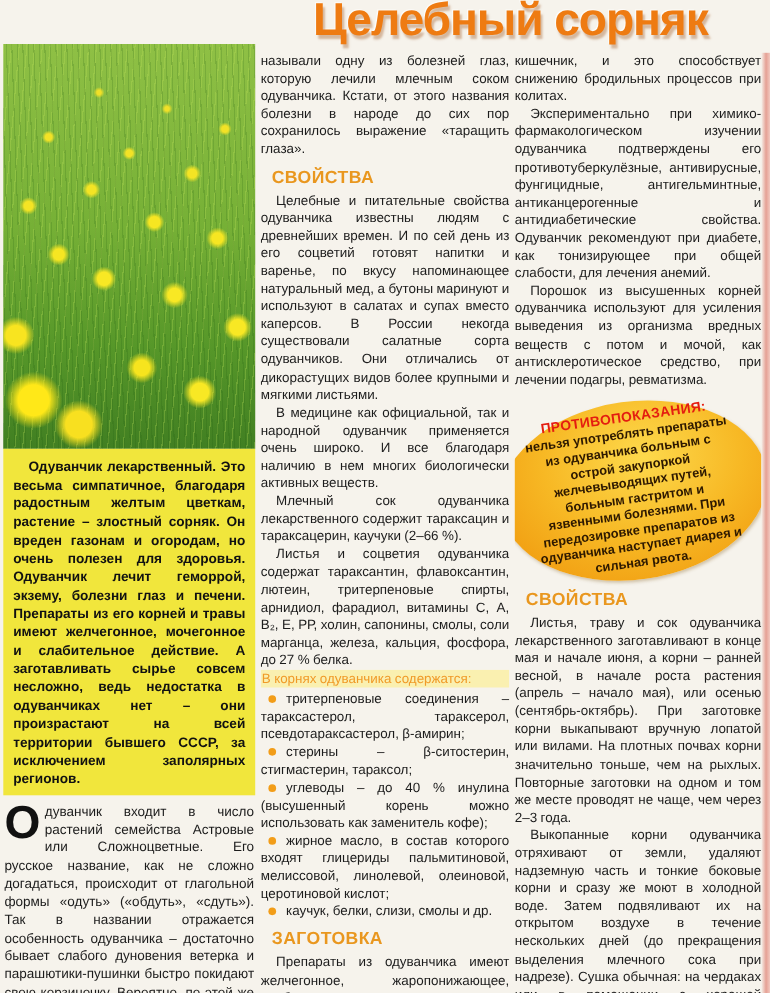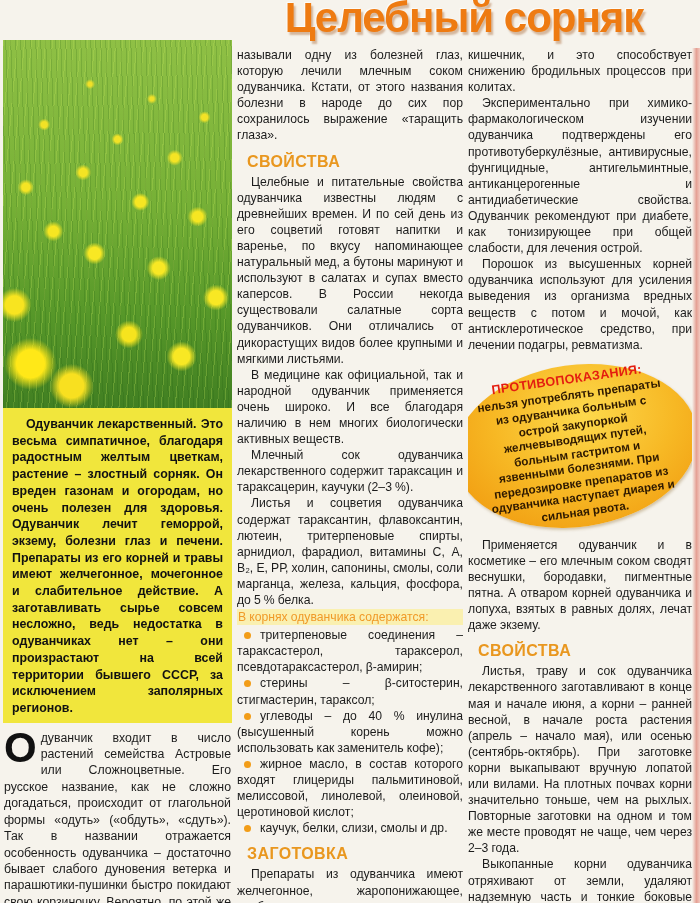--- a/index.html
+++ b/index.html
@@ -118,39 +118,38 @@
       <span class="dropcap">О</span>
       <p><span>дуванчик входит в число растений семейства Астровые или Сложноцветные. Его русское название, как не сложно догадаться, происходит от глагольной формы «одуть» («обдуть», «сдуть»). Так в названии отражается особенность одуванчика – достаточно бывает слабого дуновения ветерка и парашютики-пушинки быстро покидают свою корзиночку. Вероятно, по этой же причине появилось и научное название – </span></p>
     </div>
   </div>
 
   <div class="col-mid">
     <p class="noindent">называли одну из болезней глаз, которую лечили млечным соком одуванчика. Кстати, от этого названия болезни в народе до сих пор сохранилось выражение «таращить глаза».</p>
     <div class="sec-head">СВОЙСТВА</div>
     <p>Целебные и питательные свойства одуванчика известны людям с древнейших времен. И по сей день из его соцветий готовят напитки и варенье, по вкусу напоминающее натуральный мед, а бутоны маринуют и используют в салатах и супах вместо каперсов. В России некогда существовали салатные сорта одуванчиков. Они отличались от дикорастущих видов более крупными и мягкими листьями.</p>
     <p>В медицине как официальной, так и народной одуванчик применяется очень широко. И все благодаря наличию в нем многих биологически активных веществ.</p>
-    <p>Млечный сок одуванчика лекарственного содержит тараксацин и тараксацерин, каучуки (2–3 %).</p>
-    <p>Листья и соцветия одуванчика содержат тараксантин, флавоксантин, лютеин, тритерпеновые спирты, арнидиол, фарадиол, витамины С, А, В₂, Е, РР, холин, сапонины, смолы, соли марганца, железа, кальция, фосфора, до 5 % белка.</p>
+    <p>Млечный сок одуванчика лекарственного содержит тараксацин и тараксацерин, каучуки (2–66 %).</p>
+    <p>Листья и соцветия одуванчика содержат тараксантин, флавоксантин, лютеин, тритерпеновые спирты, арнидиол, фарадиол, витамины С, А, В₂, Е, РР, холин, сапонины, смолы, соли марганца, железа, кальция, фосфора, до 27 % белка.</p>
     <p class="hl-head">В корнях одуванчика содержатся:</p>
     <p class="bullet"><span class="dot"></span><span>тритерпеновые соединения – тараксастерол, тараксерол, псевдотараксастерол, β-амирин;</span></p>
     <p class="bullet"><span class="dot"></span><span>стерины – β-ситостерин, стигмастерин, тараксол;</span></p>
     <p class="bullet"><span class="dot"></span><span>углеводы – до 40 % инулина (высушенный корень можно использовать как заменитель кофе);</span></p>
     <p class="bullet"><span class="dot"></span><span>жирное масло, в состав которого входят глицериды пальмитиновой, мелиссовой, линолевой, олеиновой, церотиновой кислот;</span></p>
     <p class="bullet"><span class="dot"></span><span>каучук, белки, слизи, смолы и др.</span></p>
     <div class="sec-head">ЗАГОТОВКА</div>
     <p>Препараты из одуванчика имеют желчегонное, жаропонижающее, слабительное, отхаркивающее, успокаивающее, спазмолитическое и легкое снотворное действие.</p>
 
   </div>
 
   <div class="col-right">
     <p class="noindent">кишечник, и это способствует снижению бродильных процессов при колитах.</p>
-    <p>Экспериментально при химико-фармакологическом изучении одуванчика подтверждены его противотуберкулёзные, антивирусные, фунгицидные, антигельминтные, антиканцерогенные и антидиабетические свойства. Одуванчик рекомендуют при диабете, как тонизирующее при общей слабости, для лечения острой.</p>
+    <p>Экспериментально при химико-фармакологическом изучении одуванчика подтверждены его противотуберкулёзные, антивирусные, фунгицидные, антигельминтные, антиканцерогенные и антидиабетические свойства. Одуванчик рекомендуют при диабете, как тонизирующее при общей слабости, для лечения анемий.</p>
     <p>Порошок из высушенных корней одуванчика используют для усиления выведения из организма вредных веществ с потом и мочой, как антисклеротическое средство, при лечении подагры, ревматизма.</p>
     <div class="badge">
       <div class="badge-title">ПРОТИВОПОКАЗАНИЯ:</div>
       <div class="badge-text">нельзя употреблять препараты из одуванчика больным с острой закупоркой желчевыводящих путей, больным гастритом и язвенными болезнями. При передозировке препаратов из одуванчика наступает диарея и сильная рвота.</div>
     </div>
-    <p>Применяется одуванчик и в косметике – его млечным соком сводят веснушки, бородавки, пигментные пятна. А отваром корней одуванчика и лопуха, взятых в равных долях, лечат даже экзему.</p>
     <div class="sec-head">СВОЙСТВА</div>
     <p>Листья, траву и сок одуванчика лекарственного заготавливают в конце мая и начале июня, а корни – ранней весной, в начале роста растения (апрель – начало мая), или осенью (сентябрь-октябрь). При заготовке корни выкапывают вручную лопатой или вилами. На плотных почвах корни значительно тоньше, чем на рыхлых. Повторные заготовки на одном и том же месте проводят не чаще, чем через 2–3 года.</p>
     <p>Выкопанные корни одуванчика отряхивают от земли, удаляют надземную часть и тонкие боковые корни и сразу же моют в холодной воде. Затем подвяливают их на открытом воздухе в течение нескольких дней (до прекращения выделения млечного сока при надрезе). Сушка обычная: на чердаках или в помещении с хорошей вентиляцией, но лучше всего в тепловой сушилке с подогревом до 40–50 °С. Сырье раскладываю слоем в 3–5 см и периодически переворачивают. Окончание сушки определяют по ломкости корней. Выход сухого сырья – 33–35 % от массы свежесобранного. Срок хранения до 5 лет.</p>
   </div>
 </div>
 
 </body></html>

